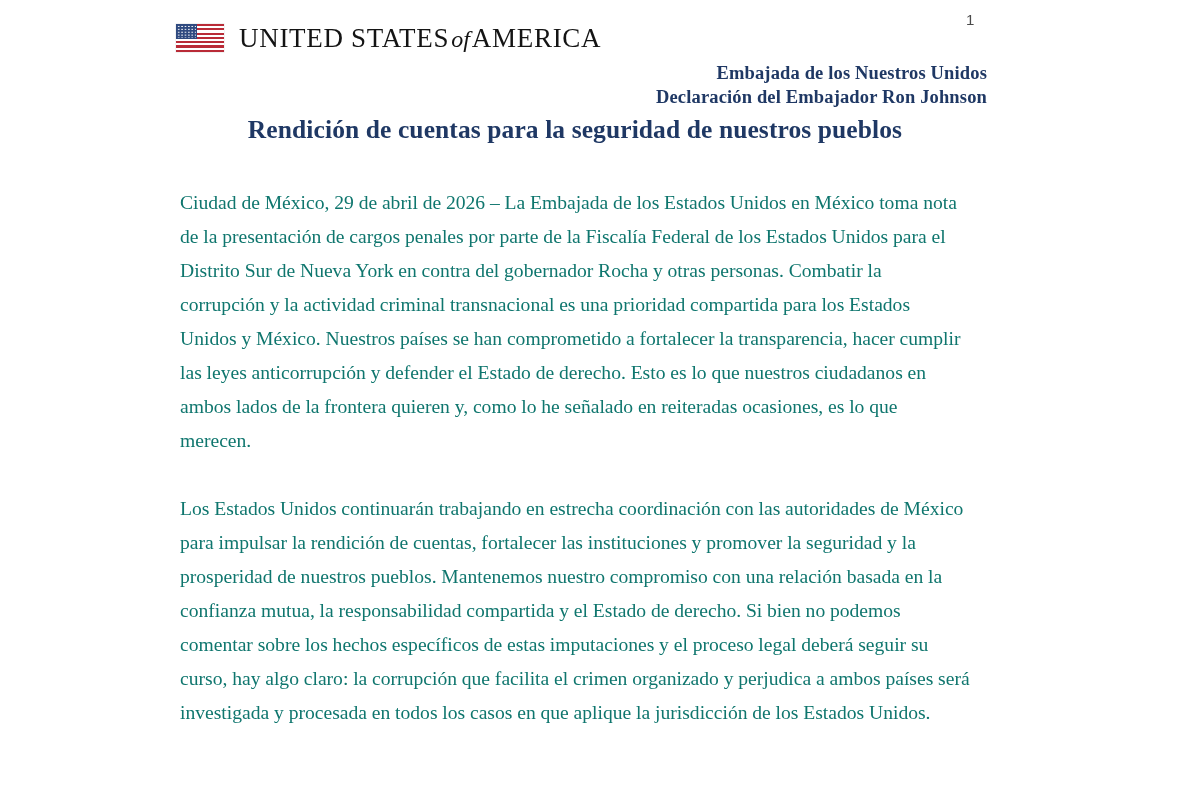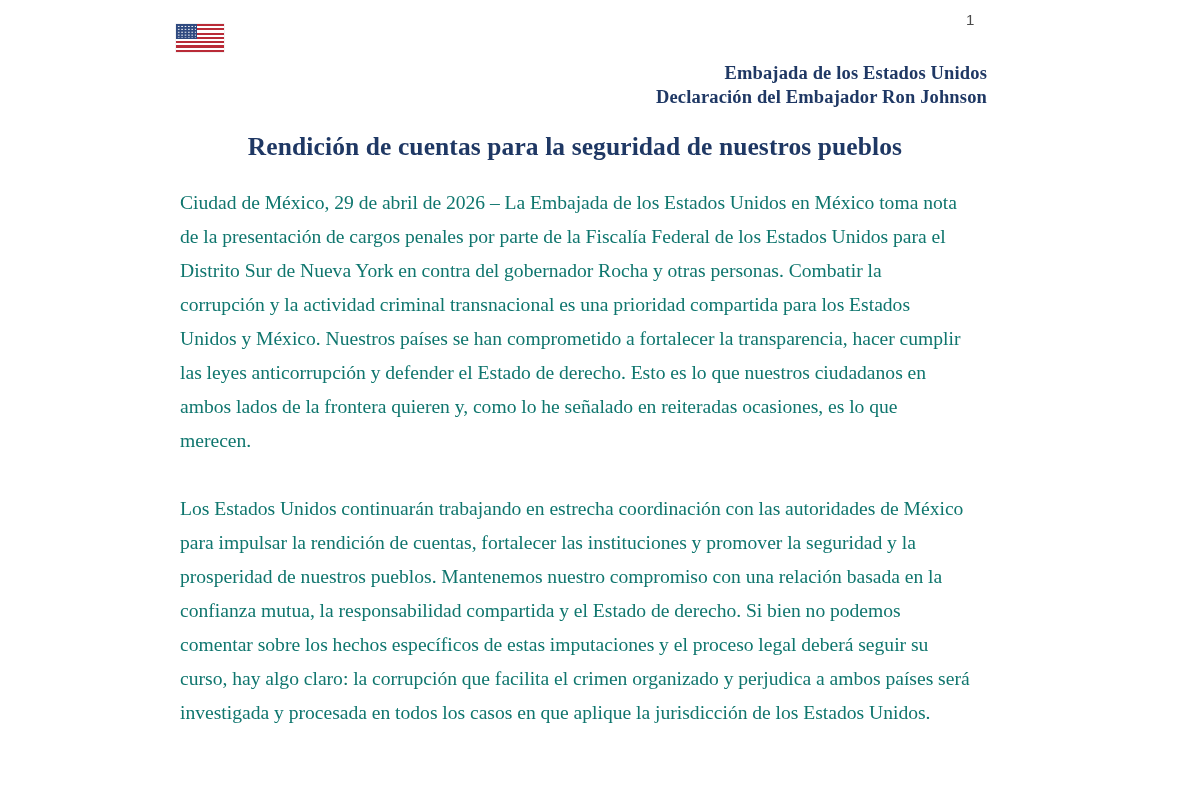--- a/index.html
+++ b/index.html
@@ -116,21 +116,21 @@
     font-size: 18.5px;
     line-height: 23.5px;
     letter-spacing: 0.15px;
   }
   .embassy-head div { white-space: nowrap; }
 
   
   .doc-title {
     position: absolute;
     left: 180px;
-    top: 131px;
+    top: 114px;
     width: 790px;
     text-align: center;
     color: #1f3864;
     font-family: "Liberation Serif", "DejaVu Serif", serif;
     font-weight: bold;
     font-size: 25.5px;
     line-height: 32px;
     letter-spacing: 0.1px;
   }
 
@@ -158,24 +158,25 @@
 
 <div class="page">
 
   <div class="page-number">1</div>
 
   <div class="brand">
     <div class="flag">
       <div class="stripes"></div>
       <div class="canton"></div>
     </div>
+    <div class="wordmark"><span class="w-caps">UNITED STATES</span><span class="w-of">of</span><span class="w-caps">AMERICA</span></div>
   </div>
 
   <div class="embassy-head">
-    <div>Embajada de los Estados Unidos</div>
+    <div>Embajada de los Nuestros Unidos</div>
     <div>Declaración del Embajador Ron Johnson</div>
   </div>
 
   <div class="doc-title">Rendición de cuentas para la seguridad de nuestros pueblos</div>
 
   <div class="body-copy">
     <p>Ciudad de México, 29 de abril de 2026 – La Embajada de los Estados Unidos en México toma nota de la presentación de cargos penales por parte de la Fiscalía Federal de los Estados Unidos para el Distrito Sur de Nueva York en contra del gobernador Rocha y otras personas. Combatir la corrupción y la actividad criminal transnacional es una prioridad compartida para los Estados Unidos y México. Nuestros países se han comprometido a fortalecer la transparencia, hacer cumplir las leyes anticorrupción y defender el Estado de derecho. Esto es lo que nuestros ciudadanos en ambos lados de la frontera quieren y, como lo he señalado en reiteradas ocasiones, es lo que merecen.</p>
     <p>Los Estados Unidos continuarán trabajando en estrecha coordinación con las autoridades de México para impulsar la rendición de cuentas, fortalecer las instituciones y promover la seguridad y la prosperidad de nuestros pueblos. Mantenemos nuestro compromiso con una relación basada en la confianza mutua, la responsabilidad compartida y el Estado de derecho. Si bien no podemos comentar sobre los hechos específicos de estas imputaciones y el proceso legal deberá seguir su curso, hay algo claro: la corrupción que facilita el crimen organizado y perjudica a ambos países será investigada y procesada en todos los casos en que aplique la jurisdicción de los Estados Unidos.</p>
   </div>
 

